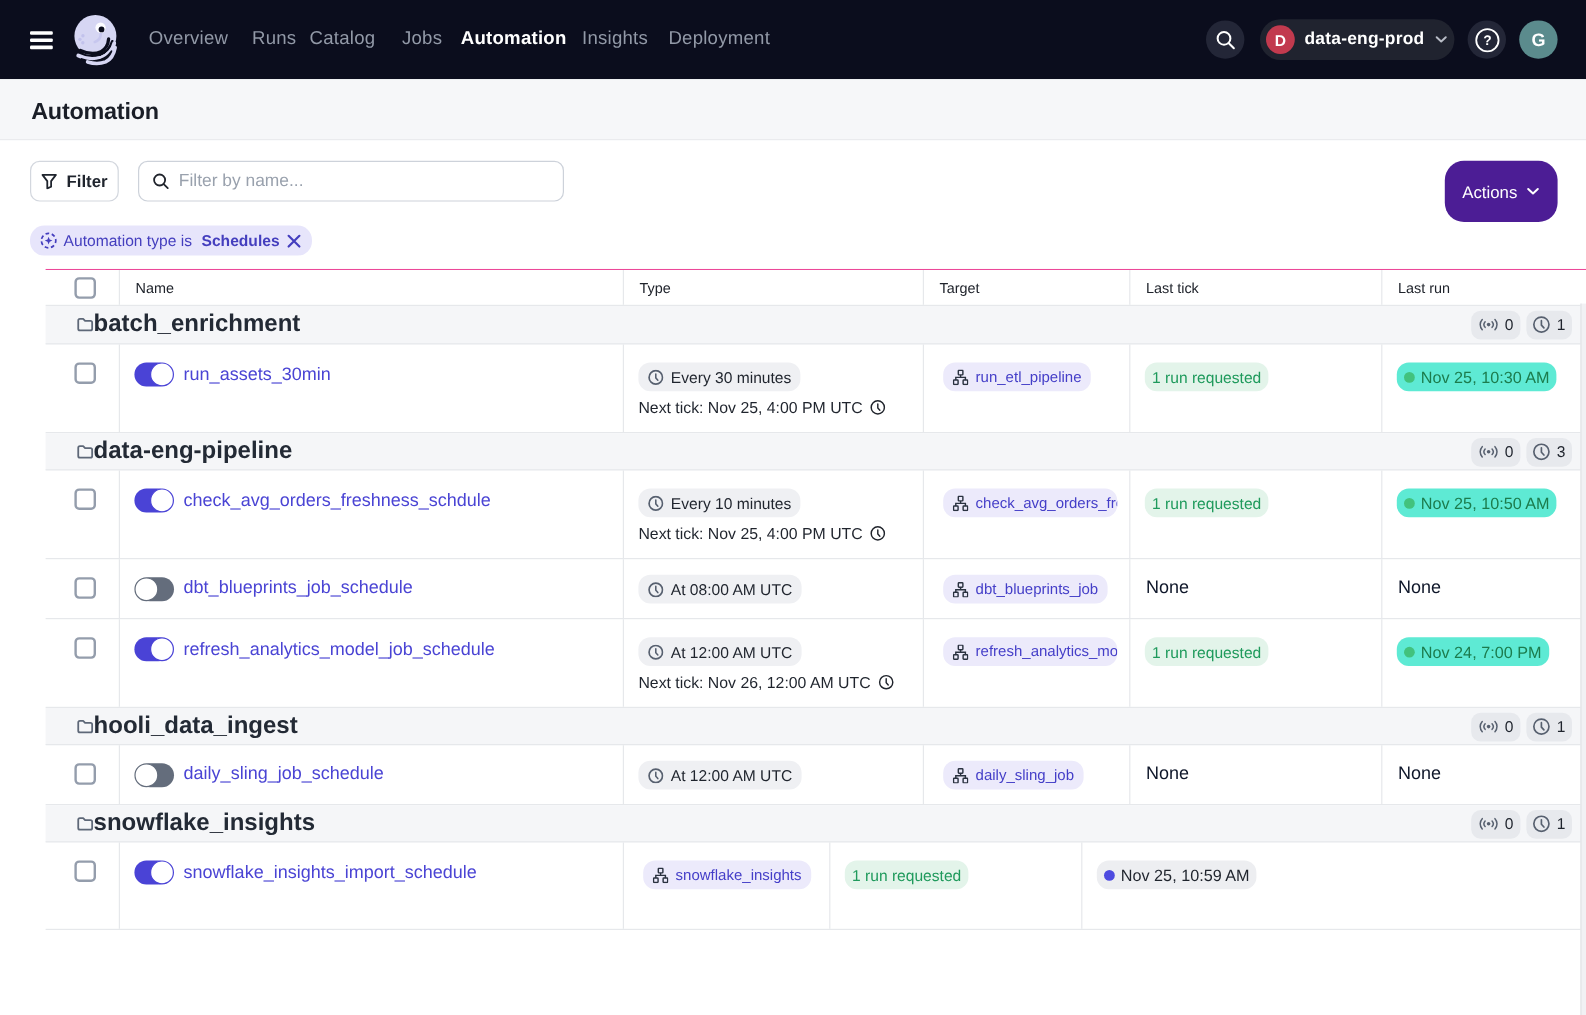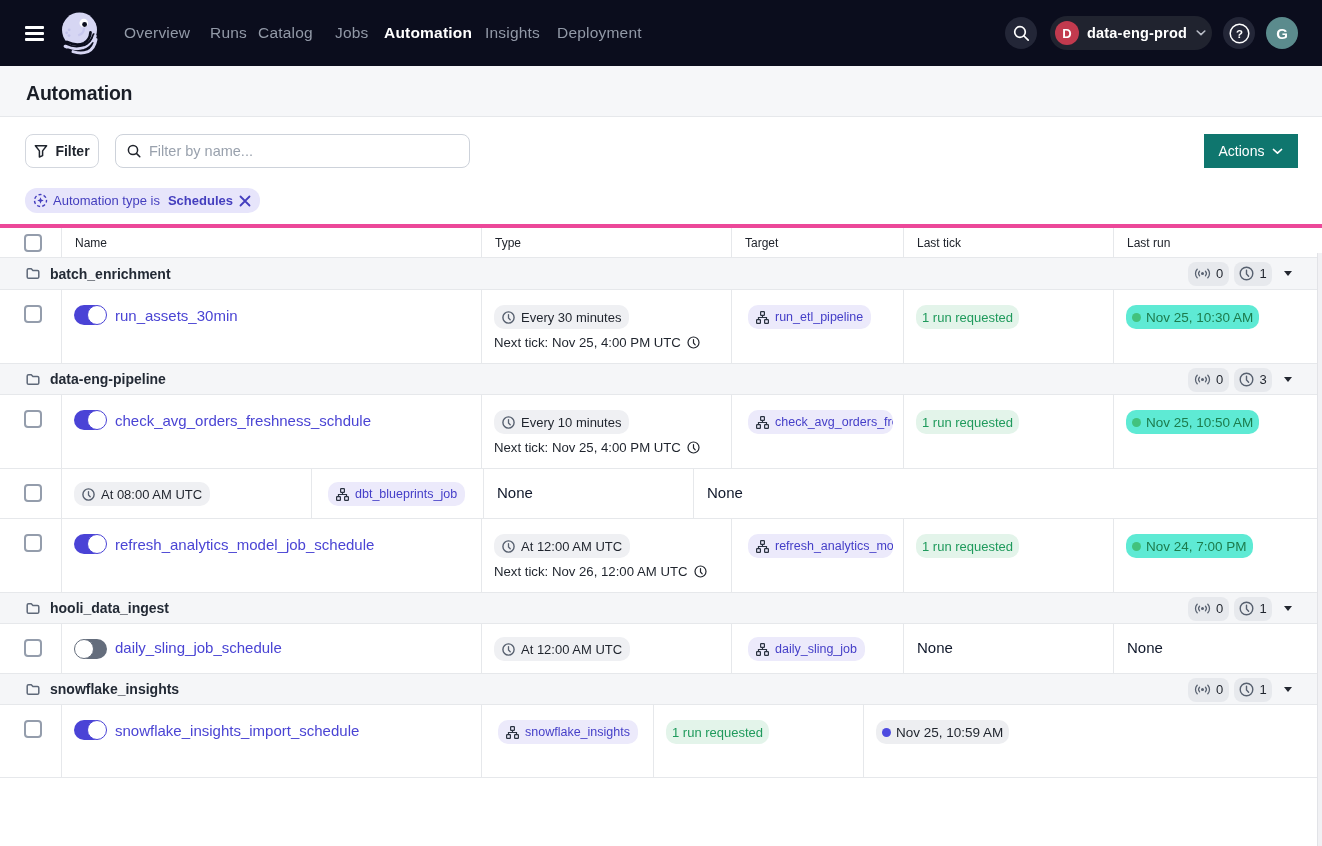--- a/index.html
+++ b/index.html
@@ -14,40 +14,40 @@
 .pill { position:absolute; left:1050px; top:16px; width:162px; height:34px; border-radius:17px; background:#20232F; display:flex; align-items:center; }
 .pill .d { width:24px; height:24px; margin-left:5px; border-radius:50%; background:#C23A4E; color:#fff; font-size:13px; font-weight:700; display:flex; align-items:center; justify-content:center; }
 .pill .lbl { color:#fff; font-size:14.5px; font-weight:600; margin-left:8px; letter-spacing:.2px; }
 .avatar { position:absolute; left:1266px; top:17px; width:32px; height:32px; border-radius:50%; background:#5B8B8D; color:#fff; font-size:15px; font-weight:600; display:flex; align-items:center; justify-content:center; }
 .headband { position:relative; height:51px; background:#F6F7F9; border-bottom:1px solid #E6E8EB; }
 .headband h1 { position:absolute; left:26px; top:16px; font-size:19.5px; font-weight:700; color:#1A1E27; letter-spacing:-.2px; }
 .toolbar { position:relative; height:107px; background:#fff; }
 .fbtn { position:absolute; left:25px; top:17px; width:74px; height:34px; border:1px solid #D3D7DE; border-radius:8px; background:#fff; display:flex; align-items:center; justify-content:center; gap:7px; font-size:14px; font-weight:700; color:#1F242D; }
 .searchbox { position:absolute; left:115px; top:17px; width:355px; height:34px; border:1px solid #CDD2DA; border-radius:8px; background:#fff; display:flex; align-items:center; padding-left:11px; gap:8px; }
 .searchbox span { color:#99A1AD; font-size:14.5px; }
-.actions { position:absolute; left:1204px; top:17px; width:94px; height:34px; border-radius:0; background:#0f766e; color:#fff; font-size:14px; font-weight:500; display:flex; align-items:center; justify-content:center; gap:8px; }
+.actions { position:absolute; left:1204px; top:17px; width:94px; height:51px; border-radius:16px; background:#4c1d95; color:#fff; font-size:14px; font-weight:500; display:flex; align-items:center; justify-content:center; gap:8px; }
 .fchip { position:absolute; left:25px; top:71px; height:25px; padding:0 9px 0 8px; border-radius:12px; background:#E7E5FB; display:flex; align-items:center; gap:5px; font-size:13px; color:#443EBE; }
 .fchip b { font-weight:700; margin-left:3px; }
 .fchip .x { font-weight:700; font-size:15px; margin-left:1px; }
 
-.tbl { border-top:4px solid #ec4899; }
+.tbl { border-top:1px solid #ec4899;margin-left:38px; }
 .trow { display:flex; border-bottom:1px solid #E6E8EB; position:relative; }
 .trow > div { border-right:1px solid #E6E8EB; position:relative; }
 .trow > div:last-child { border-right:none; }
 .c1 { width:62px; }
 .c2 { width:420px; }
 .c3 { width:250px; }
 .c4 { width:172px; }
 .c5 { width:210px; }
 .c6 { flex:1; }
 .thead { height:30px; }
 .thead > div { font-size:12px; font-weight:500; color:#20242C; padding-left:13px; display:flex; align-items:center; }
 .grow { height:31px; background:#F5F6F8; border-bottom:1px solid #E6E8EB; position:relative; display:flex; align-items:center; }
 .grow.g1 { height:32px; }
-.grow .gtitle { display:flex; align-items:center; gap:10px; margin-left:26px; font-size:14px; font-weight:700; color:#232A35; }
+.grow .gtitle { display:flex; align-items:center; margin-left:26px; font-size:20px; font-weight:700; color:#232A35; }
 .badge { position:absolute; top:3.5px; height:24px; border-radius:8px; background:#E7E9ED; display:flex; align-items:center; justify-content:center; gap:5px; font-size:13px; color:#1F242D; }
 .caret { position:absolute; top:13px; left:1284px; width:0; height:0; border-left:4.5px solid transparent; border-right:4.5px solid transparent; border-top:5.5px solid #232730; }
 .cbx { position:absolute; left:24px; width:18px; height:18px; border:2px solid #949DAC; border-radius:4px; background:#fff; }
 .tall .cbx, .tall .sw { top:15px; }
 .short .cbx, .short .sw { top:15px; }
 .tall { height:74px; }
 .short { height:50px; }
 .sw { position:absolute; left:12px; width:33px; height:20px; }
 .sw .track { position:absolute; left:0; top:0; width:30px; height:20px; border-radius:10px; background:#4A43D6; }
 .sw.off .track { left:3px; background:#646D7C; }
@@ -317,20 +317,27 @@
     <div class="c6">
         <span class="line1">
           <span class="chip date"><span class="dot" style="background:#42C27D"></span>Nov 25, 10:50 AM</span>
         </span>
       </div>
   </div>
   <div class="trow short">
     <div class="c1">
         <span class="cbx"></span>
       </div>
+    <div class="c2">
+        <span class="sw off">
+          <span class="track"></span>
+          <span class="knob"></span>
+        </span>
+        <span class="rname">dbt_blueprints_job_schedule</span>
+      </div>
     <div class="c3">
         <span class="line1">
           <span class="chip"><svg width="13" height="13" viewBox="0 0 13 13" style="flex:none">
               <circle cx="6.5" cy="6.5" r="5.6" fill="none" stroke="#57606F" stroke-width="1.4"></circle>
               <path d="M6.5 3.6 V6.9 L8.2 8.8" fill="none" stroke="#57606F" stroke-width="1.3" stroke-linecap="round"></path>
             </svg>At 08:00 AM UTC</span>
         </span>
       </div>
     <div class="c4">
         <span class="line1" style="left:16px">

